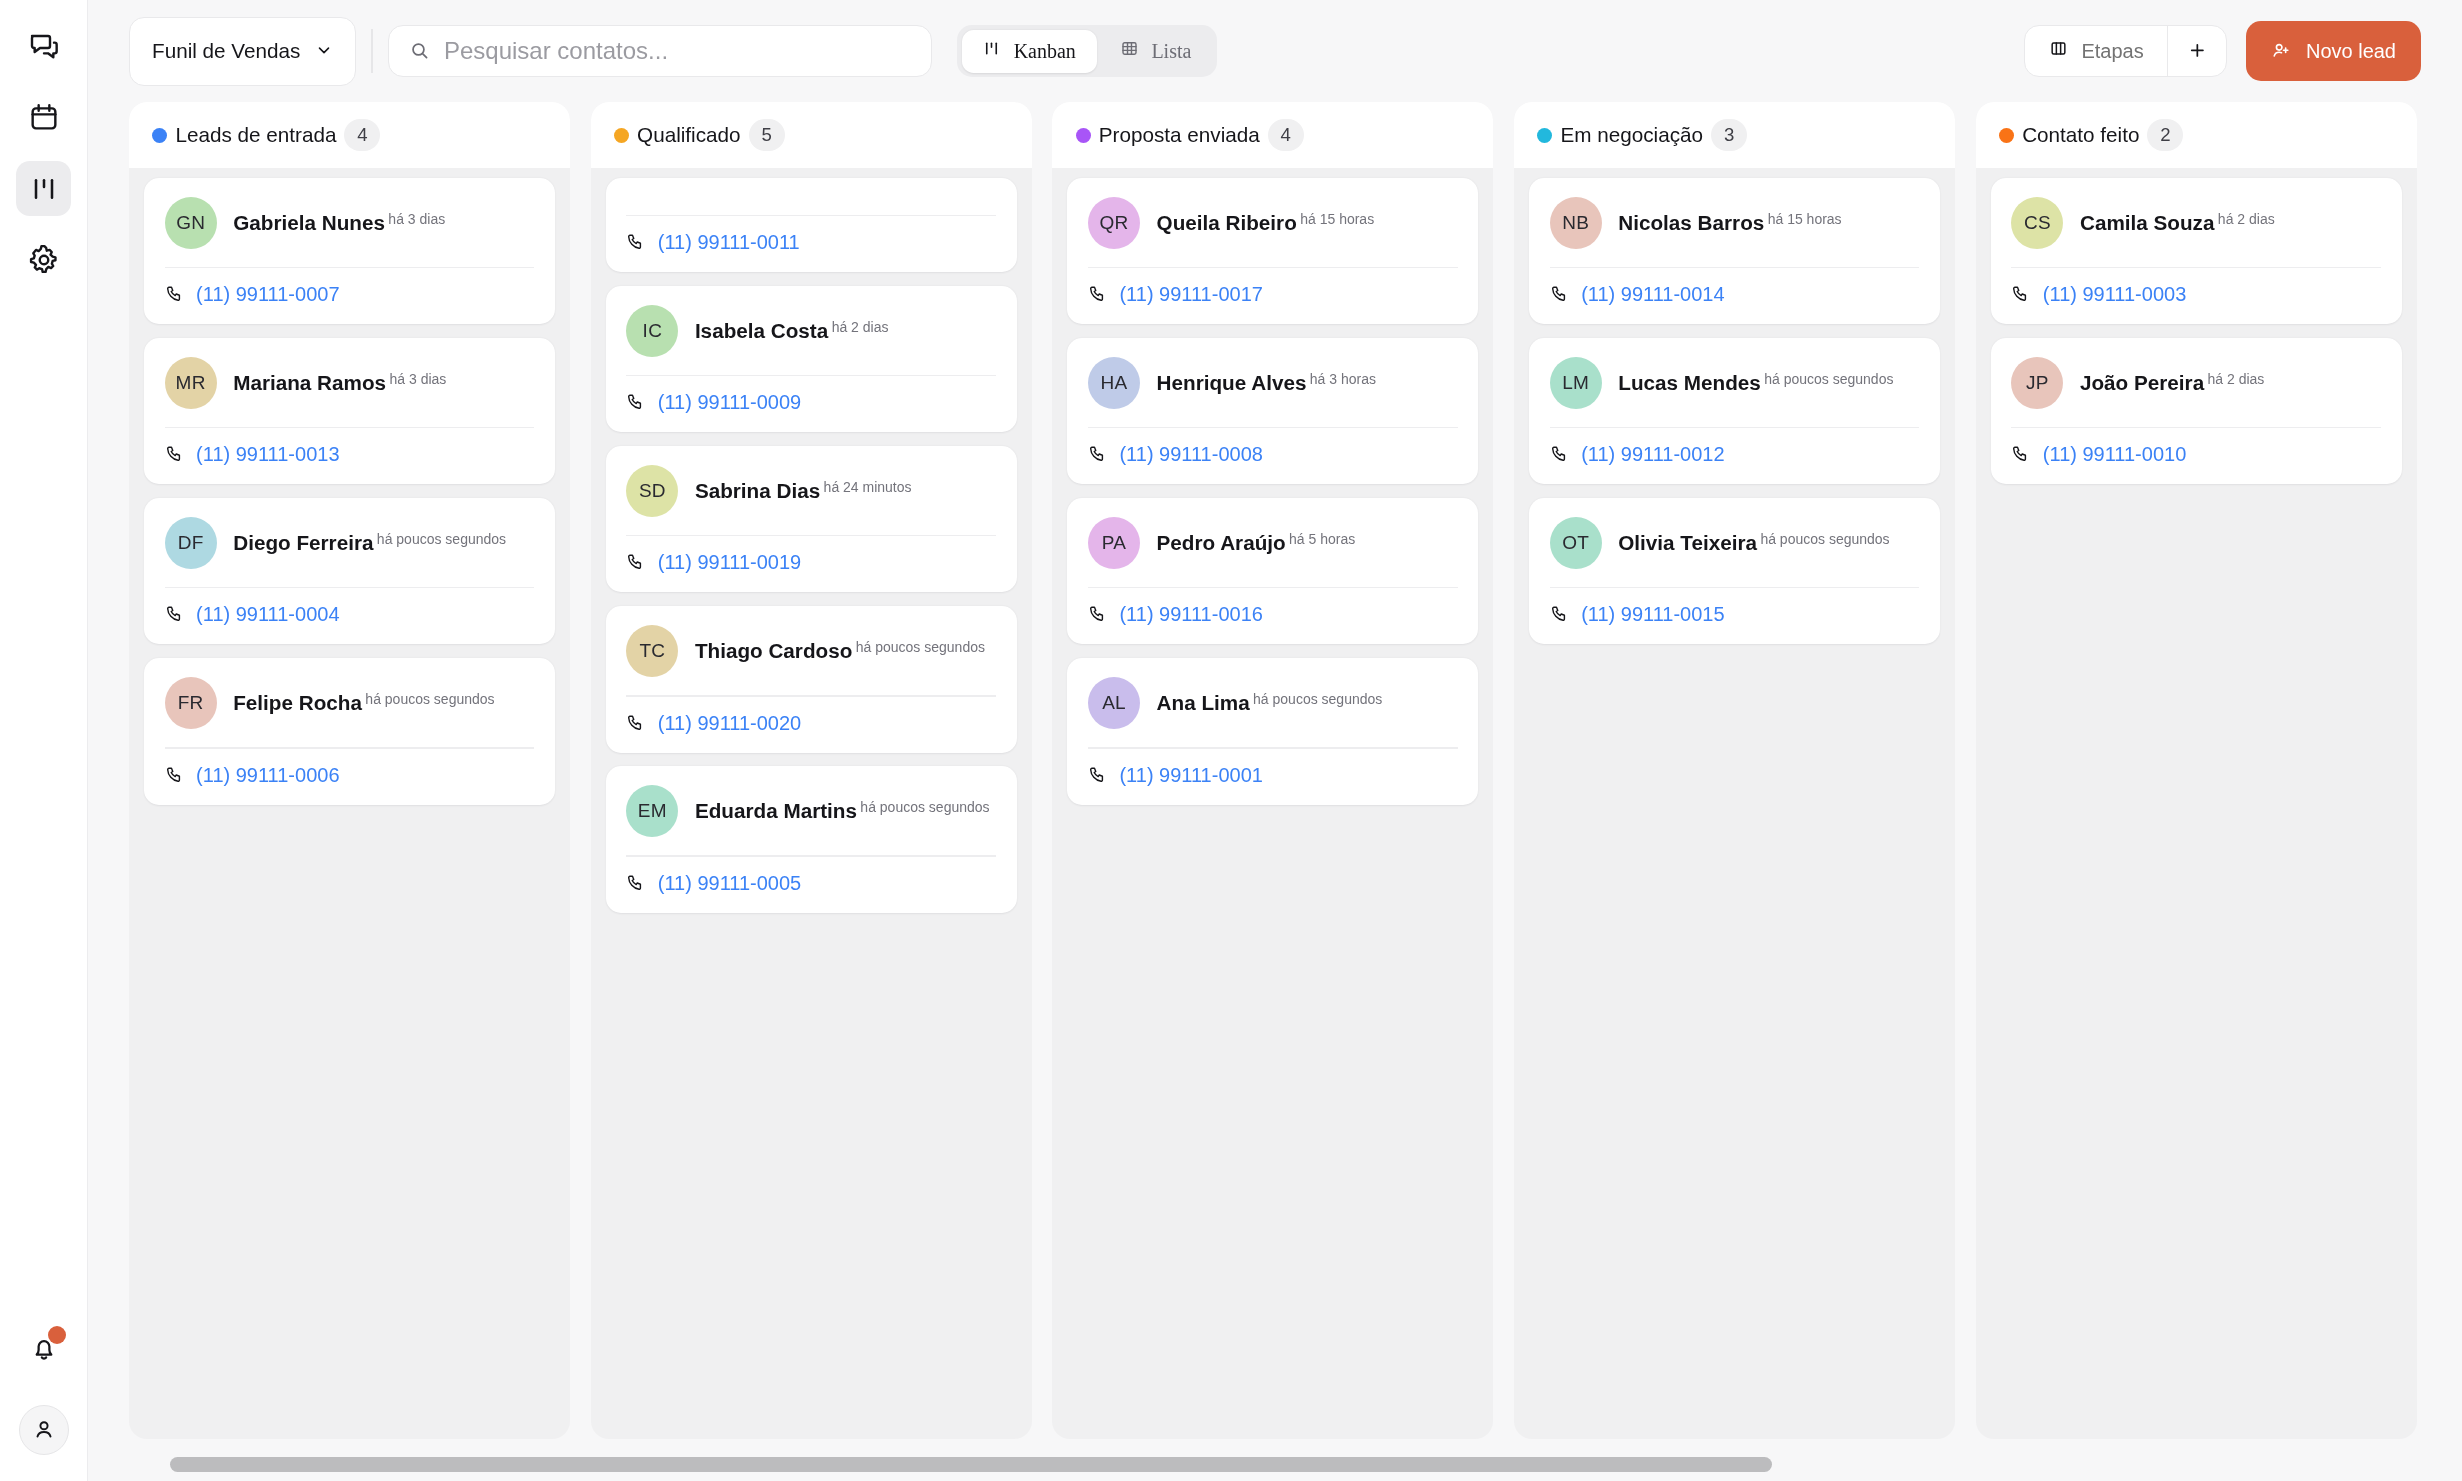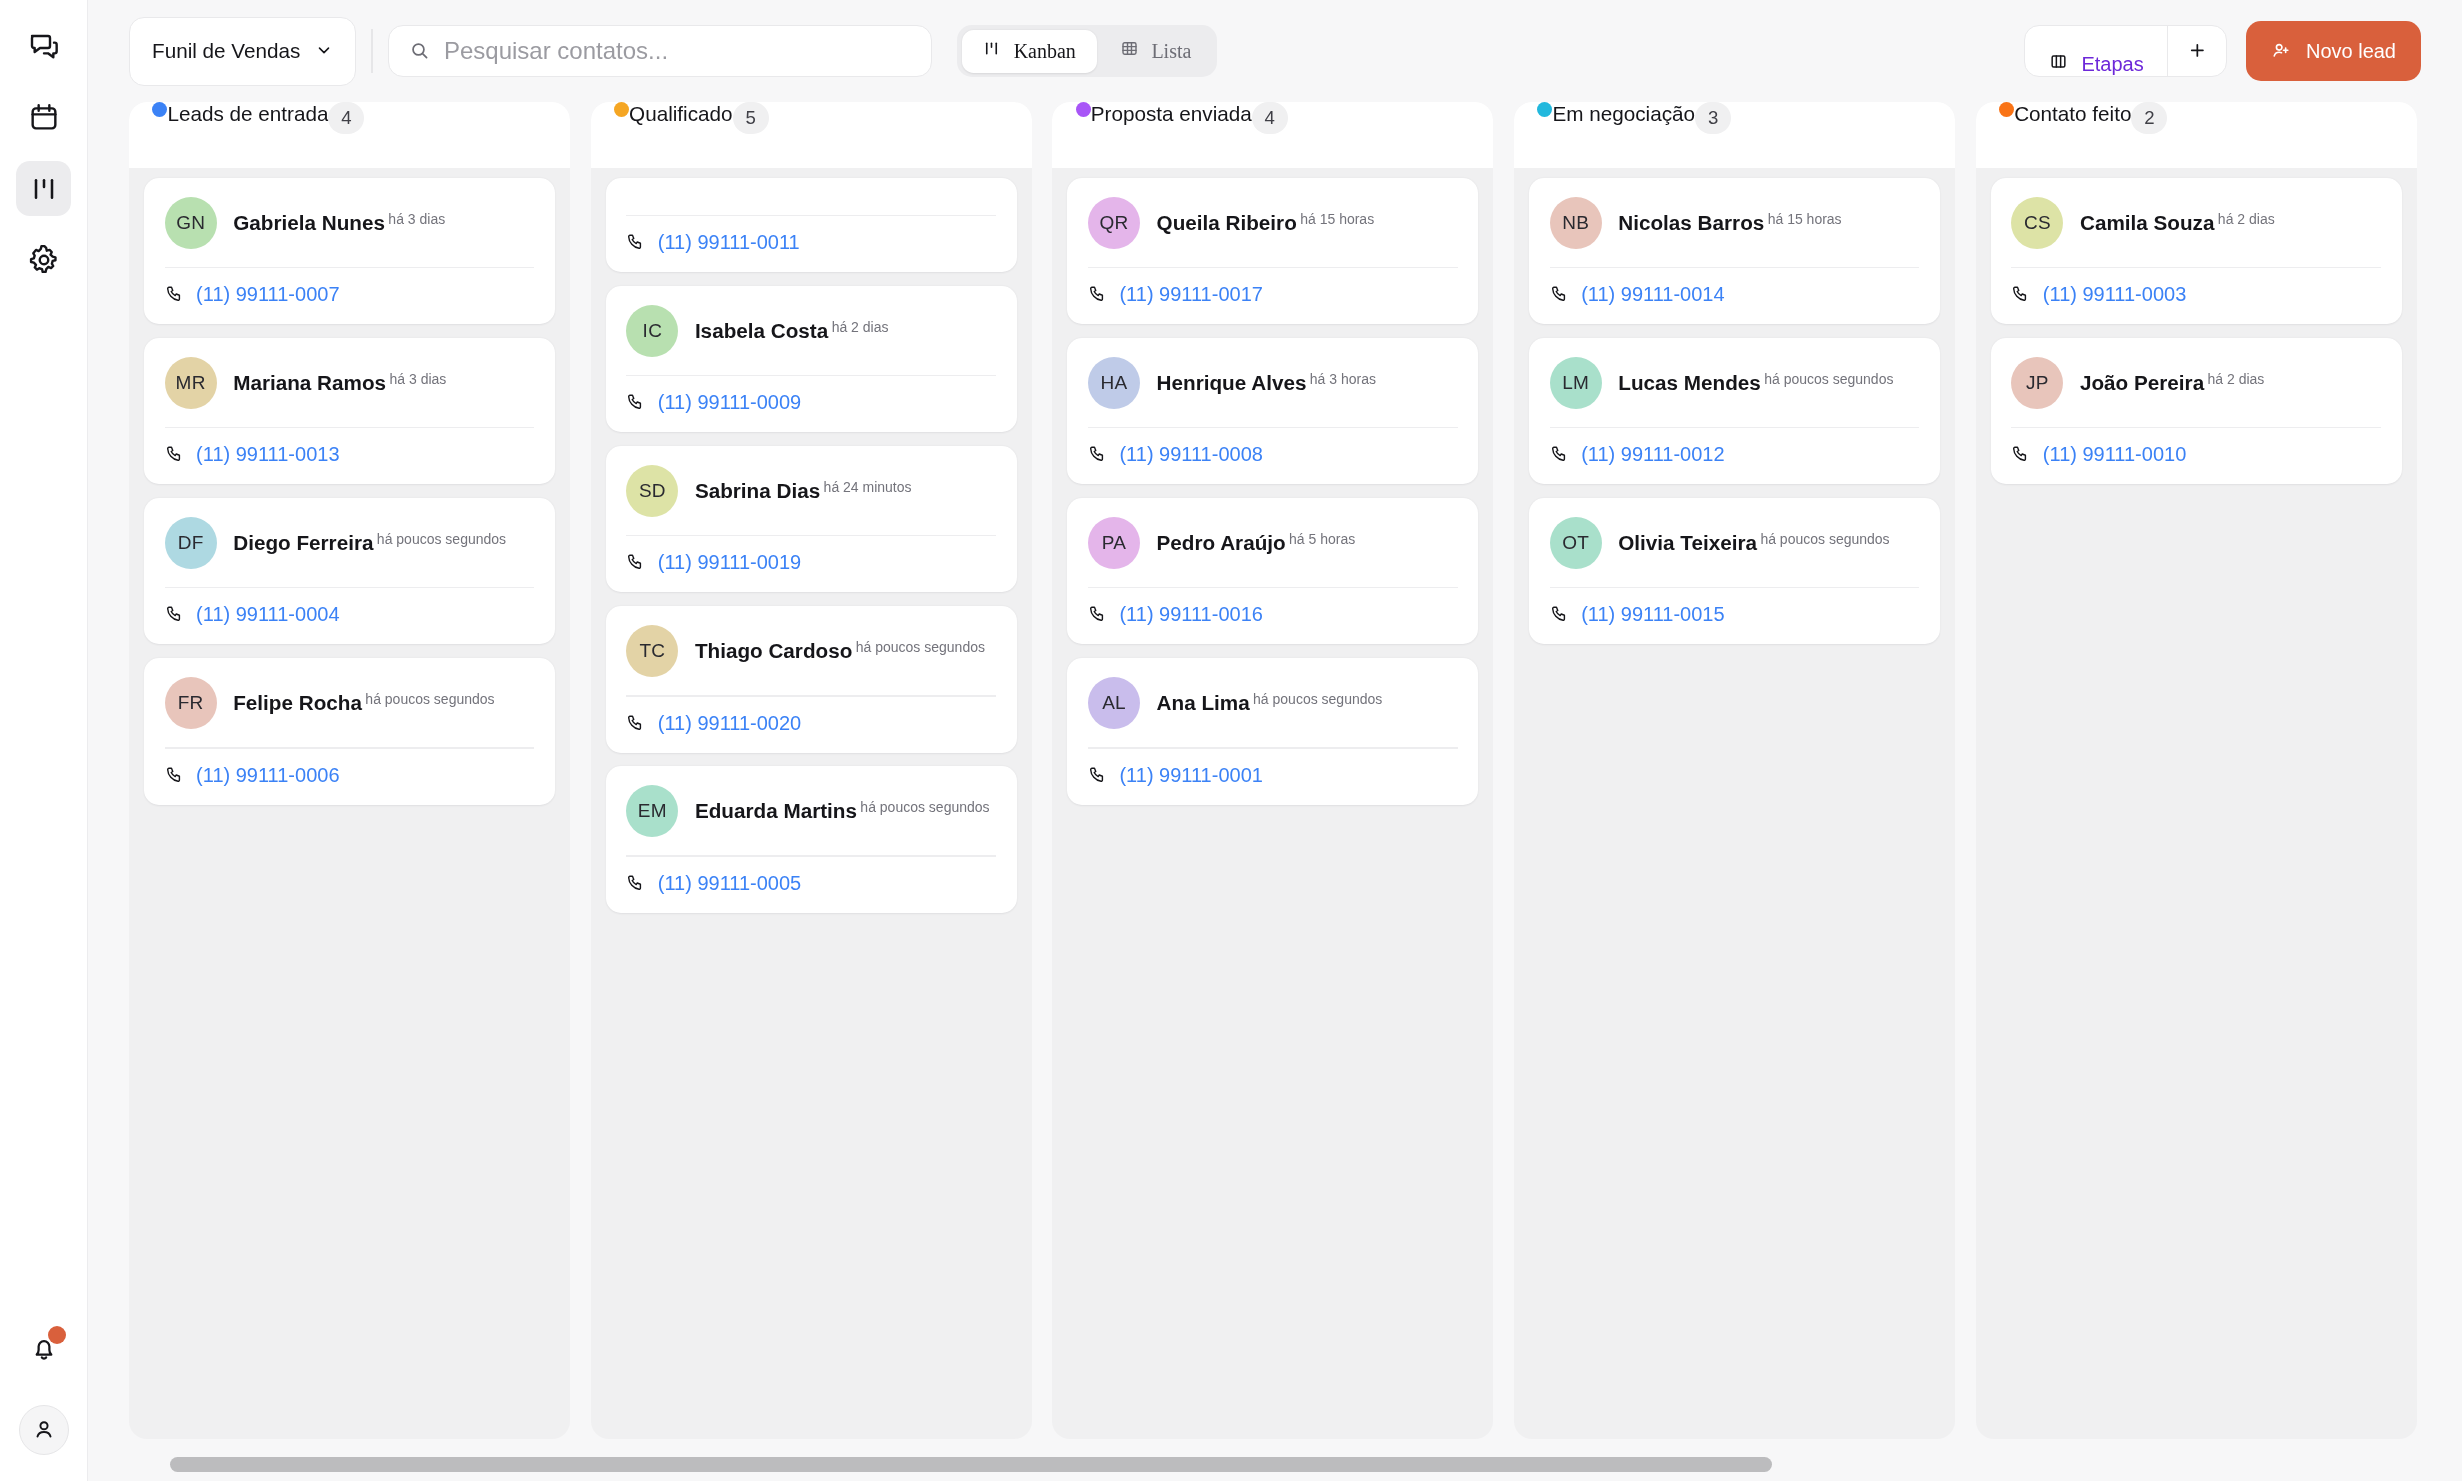--- a/index.html
+++ b/index.html
@@ -176,26 +176,26 @@
     height: 52px;
     background: #ffffff;
     border: 1.4px solid #e9e9eb;
     border-radius: 15px;
     display: flex;
     align-items: stretch;
     overflow: hidden;
   }
   .stage-btn {
     display: flex;
-    align-items: flex-end;
+    align-items: center;
     gap: 13.8px;
     padding: 0 23.4px;
     cursor: pointer;
     font-size: 20px;
-    color: #6d28d9;
+    color: #737373;
     white-space: nowrap;
   }
   .stage-btn svg { width: 19px; height: 19px; }
   .stage-sep { width: 1.4px; background: #e9e9eb; }
   .stage-plus {
     width: 58px;
     display: flex;
     align-items: center;
     justify-content: center;
     cursor: pointer;
@@ -246,21 +246,22 @@
     display: flex;
     flex-direction: column;
     min-height: 0;
   }
   .col-header {
     background: #ffffff;
     border-radius: 18px 18px 0 0;
     height: 66px;
     min-height: 66px;
     display: flex;
-    gap: 0;
+    align-items: center;
+    gap: 8px;
     padding: 0 23.4px;
   }
   .col-dot {
     width: 15px; height: 15px;
     border-radius: 50%;
     flex: 0 0 auto;
   }
   .col-title {
     font-size: 20.7px;
     color: #16161a;

